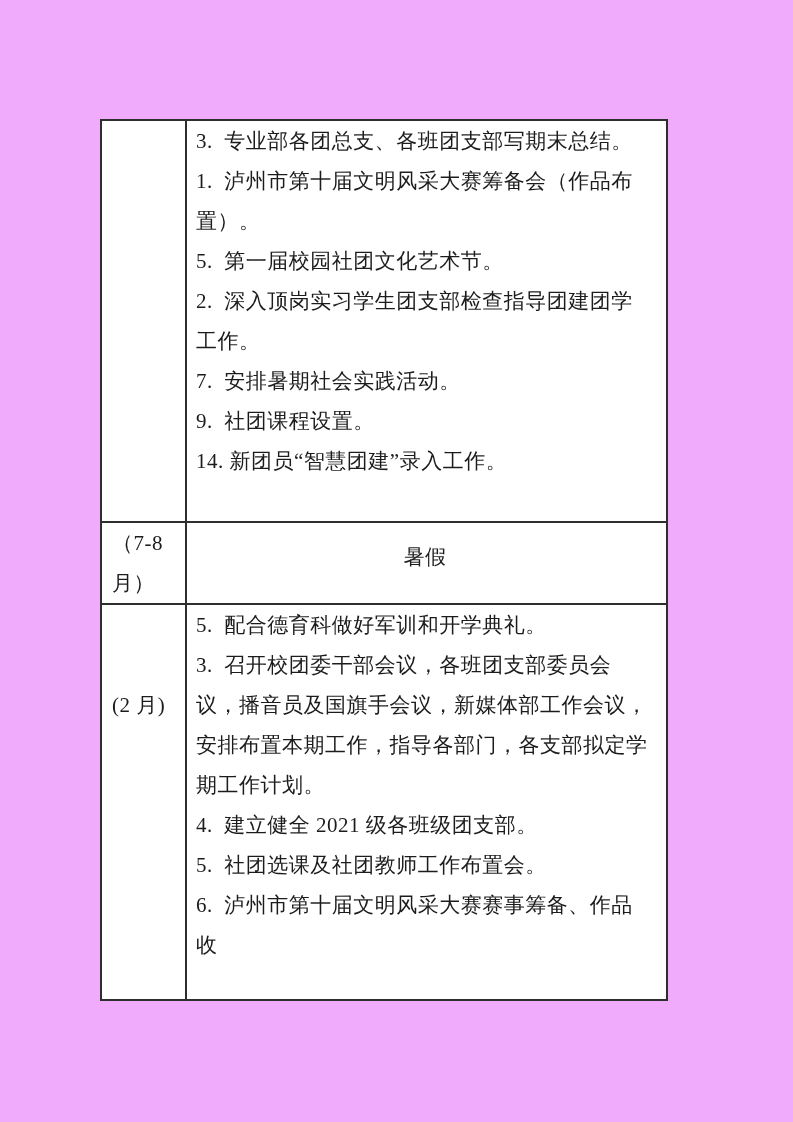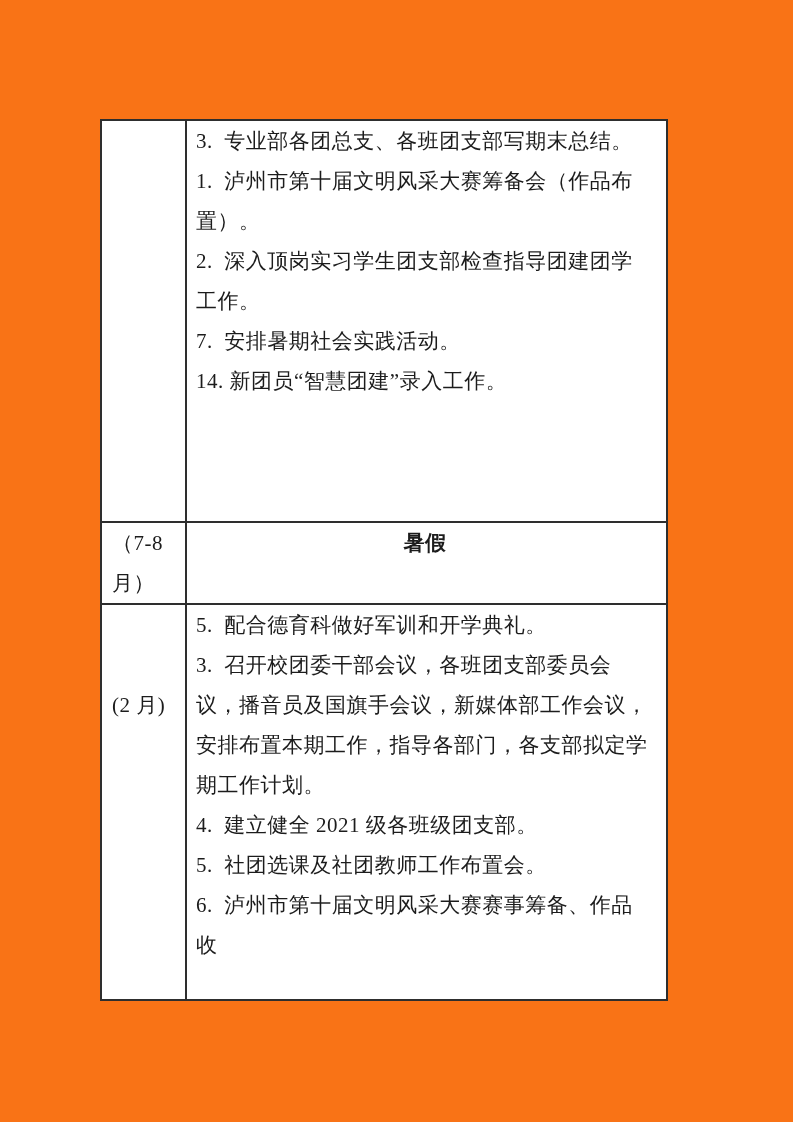--- a/index.html
+++ b/index.html
@@ -4,21 +4,21 @@
 <style>
   html, body { margin: 0; padding: 0; }
   body {
     width: 793px; height: 1122px;
     background: #ffffff;
     font-family: "Liberation Serif", "DejaVu Serif", serif;
     color: #1c1c1c;
     position: relative;
     overflow: hidden;
   }
-  .page { position: absolute; left: 0; top: 0; width: 793px; height: 1122px; background: #f97316; }
+  .page { position: absolute; left: 0; top: 0; width: 793px; height: 1122px; background: #f0abfc; }
   .work-table {
     position: absolute;
     left: 100px; top: 119px;
     width: 564px;
     border: 2px solid #2e2e2e;
     background: #ffffff;
   }
   .trow { display: flex; overflow: hidden; }
   .trow + .trow { border-top: 2px solid #2e2e2e; }
   .row-1 { height: 400px; }
@@ -35,40 +35,41 @@
   .item {
     margin: 0;
     font-size: 21px;
     line-height: 40px;
     letter-spacing: 0.5px;
     white-space: pre-wrap;
     word-break: break-all;
   }
   .period-label { margin: 0; white-space: pre-wrap; word-break: break-all; }
   .row-2 .cell-right {
-    display: flex; align-items: flex-start; justify-content: center;
+    display: flex; align-items: center; justify-content: center;
     padding-bottom: 12px;
-    font-weight: bold;
   }
   .row-2 .cell-right .item { text-align: center; }
   .row-3 .cell-left { padding-top: 80px; }
 </style>
 </head>
 <body>
 
 <div class="page">
   <div class="work-table">
 
     <div class="trow row-1">
       <div class="cell cell-left"></div>
       <div class="cell cell-right">
         <p class="item">3.  专业部各团总支、各班团支部写期末总结。</p>
         <p class="item">1.  泸州市第十届文明风采大赛筹备会（作品布置）。</p>
+        <p class="item">5.  第一届校园社团文化艺术节。</p>
         <p class="item">2.  深入顶岗实习学生团支部检查指导团建团学工作。</p>
         <p class="item">7.  安排暑期社会实践活动。</p>
+        <p class="item">9.  社团课程设置。</p>
         <p class="item">14. 新团员“智慧团建”录入工作。</p>
       </div>
     </div>
 
     <div class="trow row-2">
       <div class="cell cell-left">
         <p class="item period-label">（7-8月）</p>
       </div>
       <div class="cell cell-right">
         <p class="item">暑假</p>

